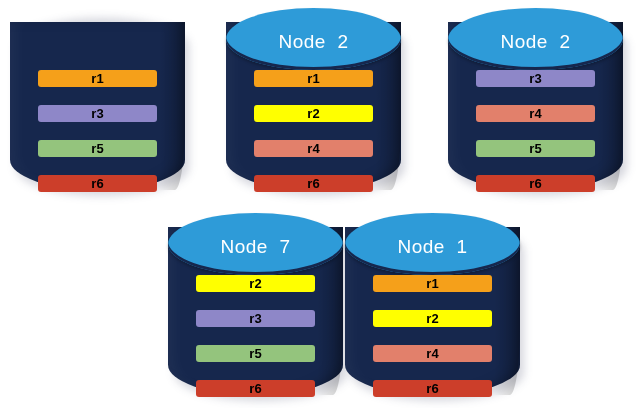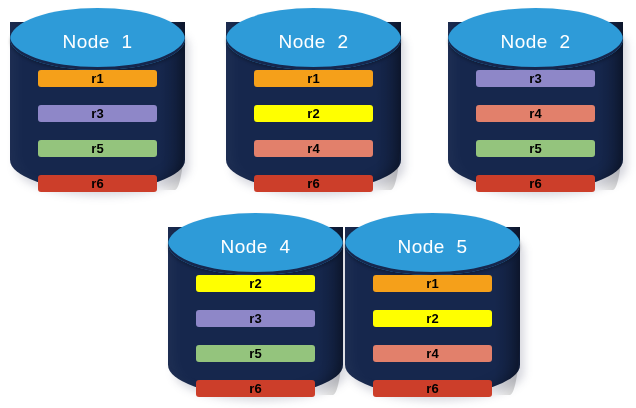--- a/index.html
+++ b/index.html
@@ -113,23 +113,20 @@
     box-sizing: border-box;
   }
 </style>
 </head>
 <body>
 
 <div id="diagram">
     <div class="node" style="left: 10px; top: 8px;">
       <div class="cyl-shadow"></div>
       <div class="cyl-body"></div>
-      <div class="cyl-top">
-        <div class="node-label">Node  1</div>
-      </div>
       <div class="bars">
         <div class="bar" style="background: rgb(245, 160, 26);">r1</div>
         <div class="bar" style="background: rgb(142, 135, 200);">r3</div>
         <div class="bar" style="background: rgb(148, 196, 125);">r5</div>
         <div class="bar" style="background: rgb(204, 62, 42);">r6</div>
       </div>
     </div>
     <div class="node" style="left: 226px; top: 8px;">
       <div class="cyl-shadow"></div>
       <div class="cyl-body"></div>
@@ -153,34 +150,34 @@
         <div class="bar" style="background: rgb(142, 135, 200);">r3</div>
         <div class="bar" style="background: rgb(226, 128, 107);">r4</div>
         <div class="bar" style="background: rgb(148, 196, 125);">r5</div>
         <div class="bar" style="background: rgb(204, 62, 42);">r6</div>
       </div>
     </div>
     <div class="node" style="left: 168px; top: 213px;">
       <div class="cyl-shadow"></div>
       <div class="cyl-body"></div>
       <div class="cyl-top">
-        <div class="node-label">Node  4</div>
+        <div class="node-label">Node  7</div>
       </div>
       <div class="bars">
         <div class="bar" style="background: rgb(255, 255, 0);">r2</div>
         <div class="bar" style="background: rgb(142, 135, 200);">r3</div>
         <div class="bar" style="background: rgb(148, 196, 125);">r5</div>
         <div class="bar" style="background: rgb(204, 62, 42);">r6</div>
       </div>
     </div>
     <div class="node" style="left: 345px; top: 213px;">
       <div class="cyl-shadow"></div>
       <div class="cyl-body"></div>
       <div class="cyl-top">
-        <div class="node-label">Node  5</div>
+        <div class="node-label">Node  1</div>
       </div>
       <div class="bars">
         <div class="bar" style="background: rgb(245, 160, 26);">r1</div>
         <div class="bar" style="background: rgb(255, 255, 0);">r2</div>
         <div class="bar" style="background: rgb(226, 128, 107);">r4</div>
         <div class="bar" style="background: rgb(204, 62, 42);">r6</div>
       </div>
     </div>
   </div>
 

